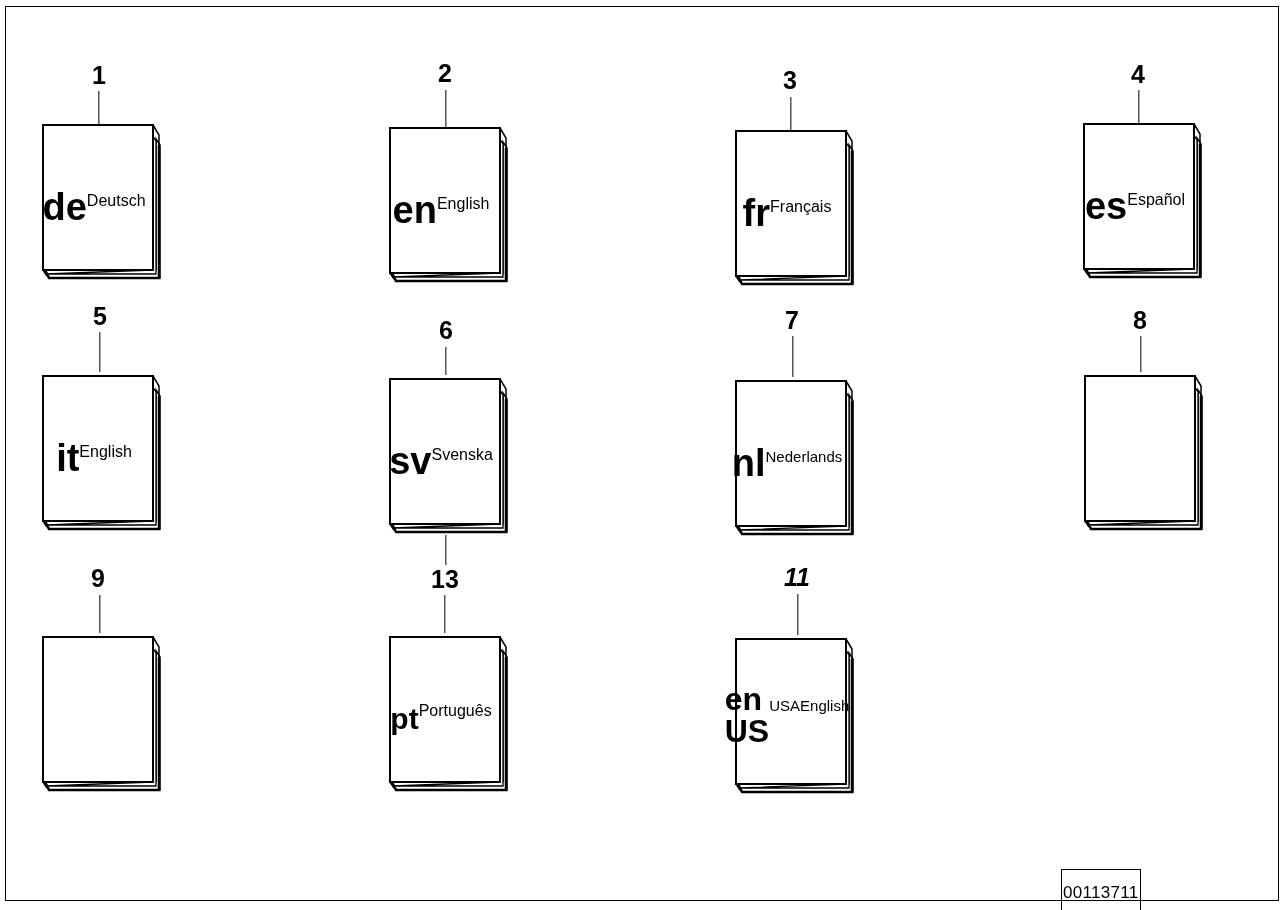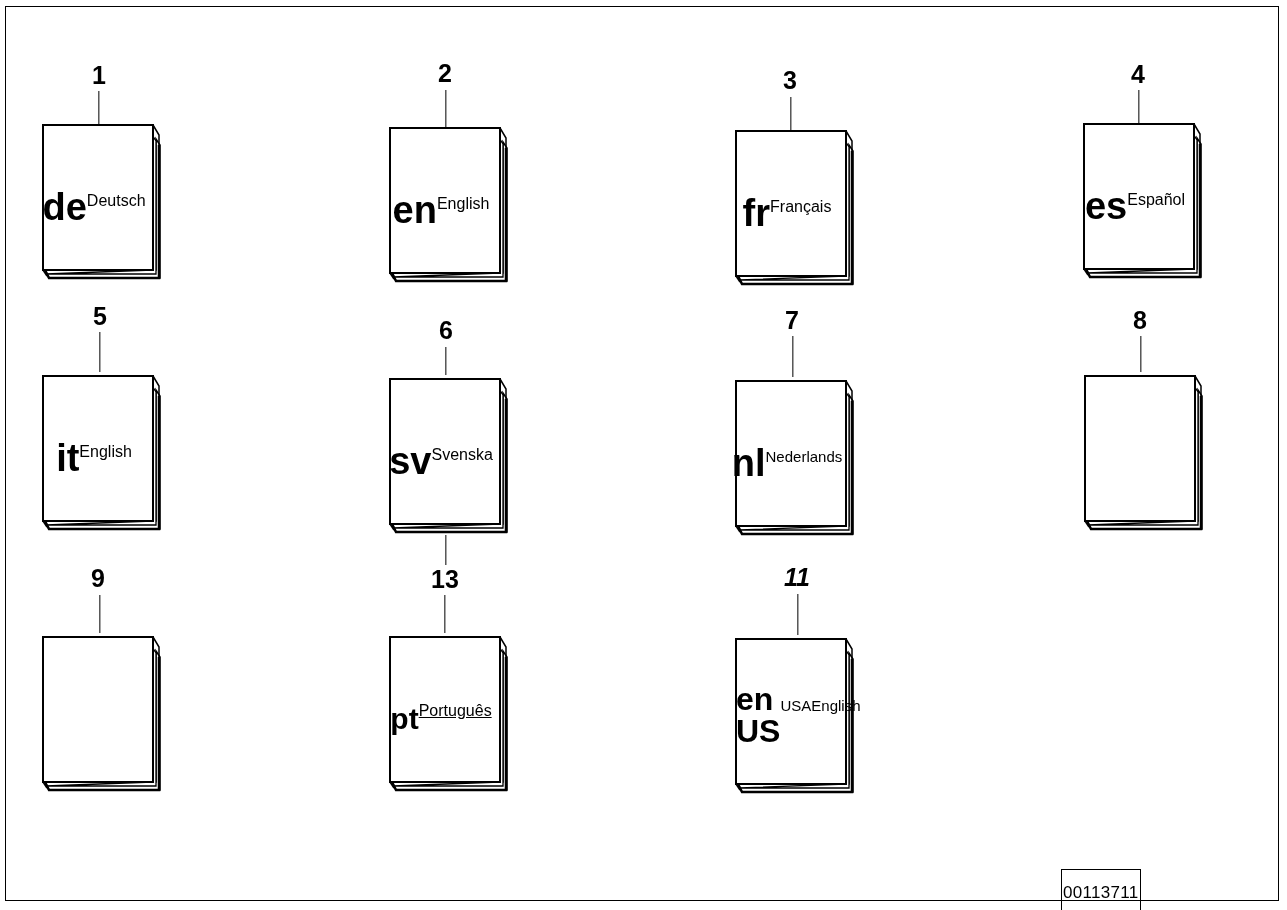--- a/index.html
+++ b/index.html
@@ -147,35 +147,35 @@
 
 <div class="item" style="left:390px;top:637px;">
   <div class="callout" style="left:55px;top:-70px;">13</div>
   <div class="leader" style="left:55px;top:-42px;height:38px;"></div>
   <div class="booklet">
     <svg width="120" height="160">
         <use href="#bk"></use>
       </svg>
     <div class="cover">
       <div class="code" style="font-size:30px;">pt</div>
-      <div class="lang" style="margin-top:4px;text-decoration:underline;">Português</div>
+      <div class="lang" style="margin-top:4px;">Português</div>
     </div>
   </div>
 </div>
 
 <div class="leader" style="left:446px;top:535px;height:30px;"></div>
 
 <div class="item" style="left:736px;top:639px;">
   <div class="callout" style="left:61px;top:-74px;font-style:italic;">11</div>
   <div class="leader" style="left:62px;top:-45px;height:41px;"></div>
   <div class="booklet">
     <svg width="120" height="160">
         <use href="#bk"></use>
       </svg>
-    <div class="cover" style="justify-content:space-between;padding-bottom:12px;box-sizing:border-box;">
+    <div class="cover" style="justify-content:center;padding-bottom:12px;box-sizing:border-box;">
       <div class="code small">en US</div>
       <div class="lang small">USA</div>
       <div class="lang small" style="margin-top:0;">English</div>
     </div>
   </div>
 </div>
 
 <div class="refno">00113711</div>
 
 <svg width="0" height="0" style="position:absolute">

